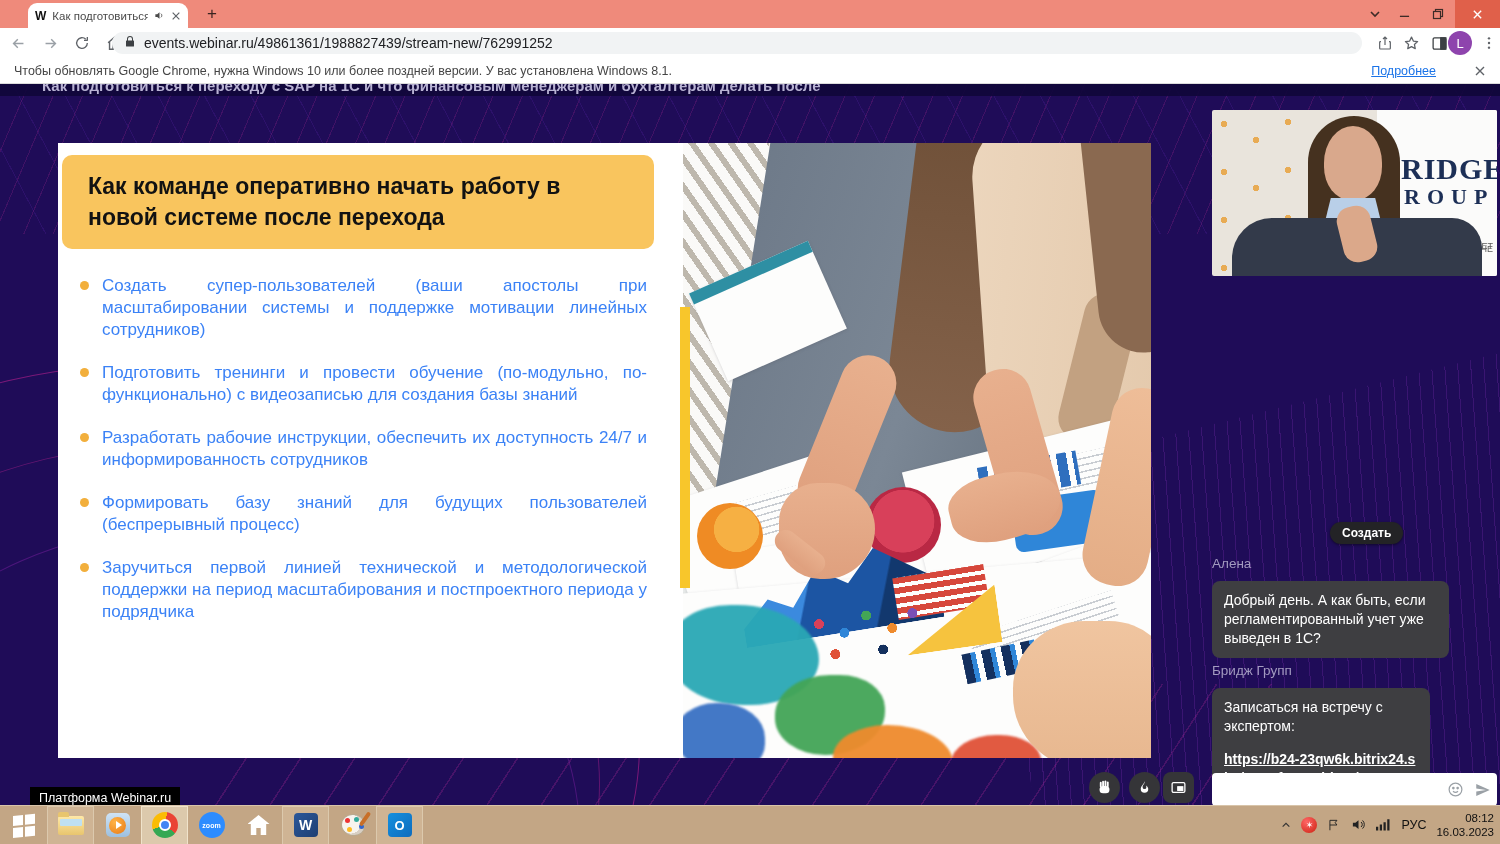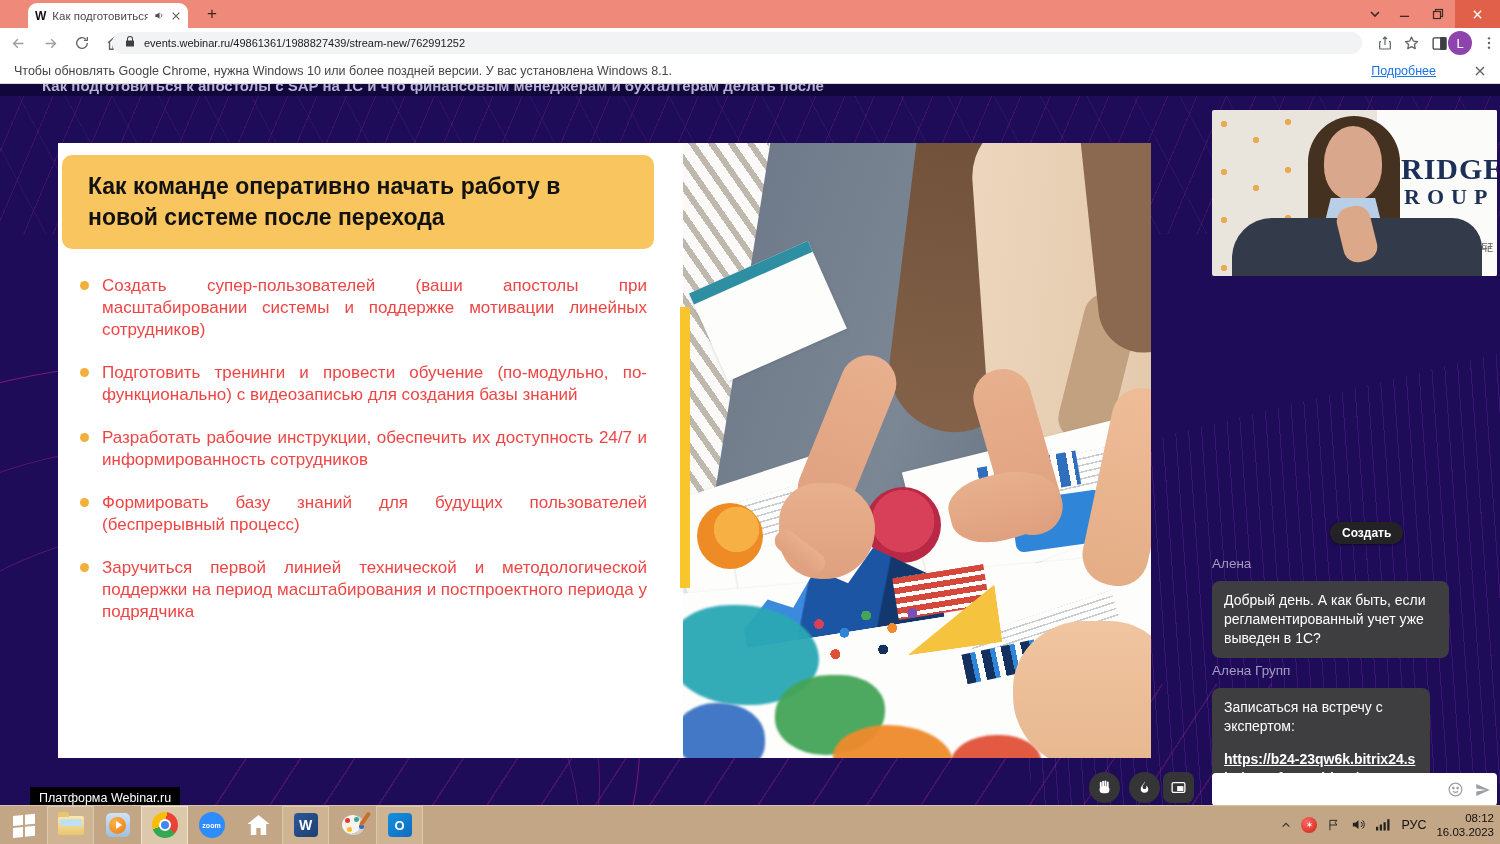--- a/index.html
+++ b/index.html
@@ -14,21 +14,21 @@
   .tab-audio svg,.tab-close svg{display:block}
   .newtab{position:absolute;left:200px;top:2px;width:24px;height:24px;display:flex;align-items:center;justify-content:center;font-size:17px;color:#3a2320;cursor:pointer}
   .winbtns{position:absolute;right:0;top:0;height:28px;display:flex;align-items:center}
   .wb{width:34px;height:28px;display:flex;align-items:center;justify-content:center;color:#3d2b27}
   .wb.close{width:45px;background:#E0604A;color:#fff}
   .tab-search{position:absolute;right:110px;top:0;width:30px;height:28px;display:flex;align-items:center;justify-content:center;color:#3d2b27}
 
   .toolbar{position:absolute;left:0;top:28px;width:1500px;height:30px;background:#fff;z-index:60;display:flex;align-items:center}
   .navic{width:28px;height:28px;margin-left:4px;display:flex;align-items:center;justify-content:center}
   .omnibox{position:absolute;left:112px;top:4px;width:1250px;height:22px;background:#F1F3F4;border-radius:12px;display:flex;align-items:center;padding:0 12px;gap:8px}
-  .url{font-size:11px;color:#202124;white-space:nowrap;overflow:hidden}
+  .url{font-size:14px;color:#202124;white-space:nowrap;overflow:hidden}
   .tbr{position:absolute;top:3px;width:26px;height:24px;display:flex;align-items:center;justify-content:center}
   .avatar{position:absolute;left:1448px;top:3px;width:24px;height:24px;border-radius:50%;background:#8e44ad;color:#fff;font-size:13px;display:flex;align-items:center;justify-content:center}
 
   .infobar{position:absolute;left:0;top:58px;width:1500px;height:26px;background:#fff;border-bottom:1px solid #dcdcdc;z-index:60;display:flex;align-items:center}
   .infobar-text{font-size:12.5px;color:#454545;margin-left:14px}
   .infobar-link{position:absolute;right:64px;font-size:12.5px;color:#1a73e8;text-decoration:underline;cursor:pointer}
   .infobar-close{position:absolute;right:8px;width:24px;height:24px;display:flex;align-items:center;justify-content:center}
 
   
   .page{position:absolute;left:0;top:84px;width:1500px;height:721px;background:#1F0C58;overflow:hidden}
@@ -46,21 +46,21 @@
     background:repeating-linear-gradient(-57deg,transparent 0 44px,rgba(205,45,160,.45) 44px 45.5px)}
   .header-clip{position:absolute;left:0;top:0;width:1500px;height:12px;overflow:hidden;background:rgba(16,7,58,.9)}
   .header-clip span{display:block;margin-top:-7px;padding-left:42px;font-size:15px;font-weight:bold;color:#b9b3d4;white-space:nowrap}
 
   
   .slide{position:absolute;left:58px;top:59px;width:1093px;height:615px;background:#fff;display:flex}
   .slide-text{width:625px;height:100%;padding:12px 0 0 4px}
   .slide-titlebox{width:592px;background:#F9C55E;border-radius:10px;padding:16px 20px 16px 26px}
   .slide-titlebox h1{font-size:23px;line-height:31px;color:#121212;font-weight:bold}
   .bullets{list-style:none;margin:26px 36px 0 12px}
-  .bullets li{position:relative;padding-left:28px;margin-bottom:21px;font-size:17px;line-height:22px;color:#ef4444;text-align:justify}
+  .bullets li{position:relative;padding-left:28px;margin-bottom:21px;font-size:17px;line-height:22px;color:#3b82f6;text-align:justify}
   .bullets li::before{content:"";position:absolute;left:6px;top:6px;width:9px;height:9px;border-radius:50%;background:#F2AF3C}
 
   .accent-bar{position:absolute;left:680px;top:307px;width:10px;height:281px;background:#F8C62B;z-index:5}
 
   
   .photo{position:relative;width:468px;height:615px;overflow:hidden;background:#f2ece4}
   .ph{position:absolute}
   .ph-stripes{left:-34px;top:0;width:120px;height:380px;background:repeating-linear-gradient(55deg,#fbfbfa 0 10px,#b8b2a7 10px 16px);border-radius:0 0 70% 0;opacity:.9}
   .ph-denim{left:48px;top:-40px;width:300px;height:600px;background:linear-gradient(100deg,#6e7a89 0%,#7b8795 55%,#66727f 100%);transform:rotate(9deg);border-radius:46px}
   .ph-denim-cuff{left:205px;top:430px;width:160px;height:130px;background:#657181;transform:rotate(32deg);border-radius:34px}
@@ -299,21 +299,21 @@
 
 <div class="page">
   <div class="deco deco-top"></div>
   <div class="deco arc arc1"></div>
   <div class="deco arc arc2"></div>
   <div class="deco arc arc3"></div>
   <div class="deco deco-rays"></div>
   <div class="deco deco-lines-bottom"></div>
 
   <div class="header-clip">
-    <span>Как подготовиться к апостолы с SAP на 1С и что финансовым менеджерам и бухгалтерам делать после</span>
+    <span>Как подготовиться к переходу с SAP на 1С и что финансовым менеджерам и бухгалтерам делать после</span>
   </div>
 
   <div class="slide">
     <div class="slide-text">
       <div class="slide-titlebox">
         <h1>Как команде оперативно начать работу в новой системе после перехода</h1>
       </div>
       <ul class="bullets">
         <li><span>Создать супер-пользователей (ваши апостолы при масштабировании системы и поддержке мотивации линейных сотрудников)</span></li>
         <li><span>Подготовить тренинги и провести обучение (по-модульно, по-функционально) с видеозаписью для создания базы знаний</span></li>
@@ -380,21 +380,21 @@
     <div class="v-shirt"></div>
     <div class="v-blazer"></div>
     <div class="v-hand"></div>
   </div>
 
   <div class="chat-date">Создать</div>
   <div class="chat-author ca1">Алена</div>
   <div class="chat-bubble cb1">
     <span>Добрый день. А как быть, если регламентированный учет уже выведен в 1С?</span>
   </div>
-  <div class="chat-author ca2">Алена Групп</div>
+  <div class="chat-author ca2">Бридж Групп</div>
   <div class="chat-bubble cb2">
     <span>Записаться на встречу с экспертом:</span>
     <a class="chat-link">https://b24-23qw6k.bitrix24.site/crm_form_ddqts/</a>
   </div>
 
   <div class="ctrl ctrl1">
     <svg width="17" height="17" viewBox="0 0 24 24" fill="#fff">
         <rect x="5" y="10" width="14" height="10" rx="5"></rect>
         <rect x="5.4" y="4" width="2.6" height="8" rx="1.3"></rect>
         <rect x="8.7" y="2.6" width="2.6" height="9" rx="1.3"></rect>

